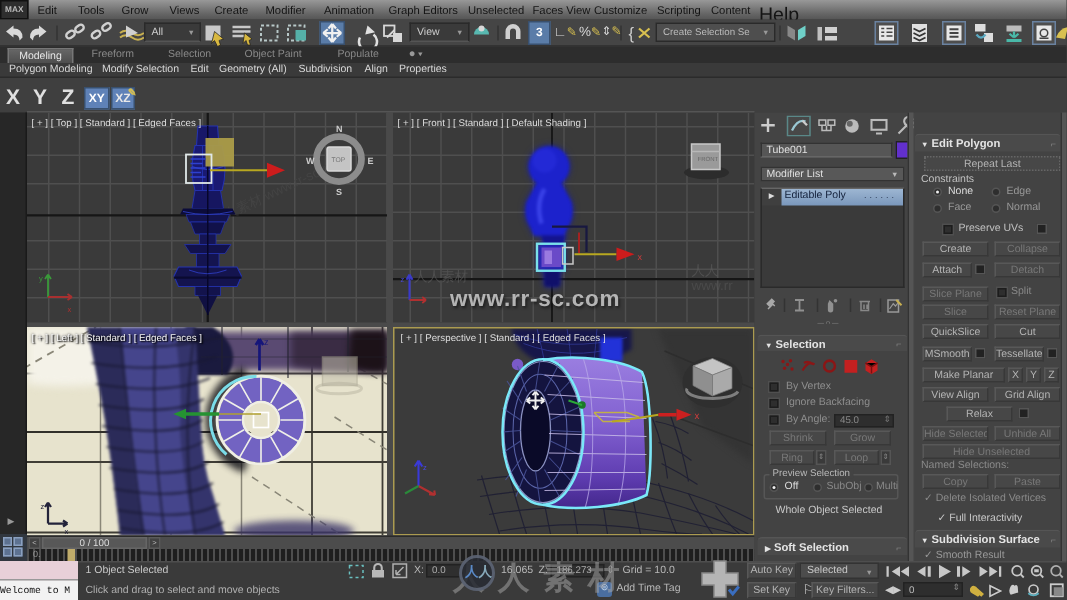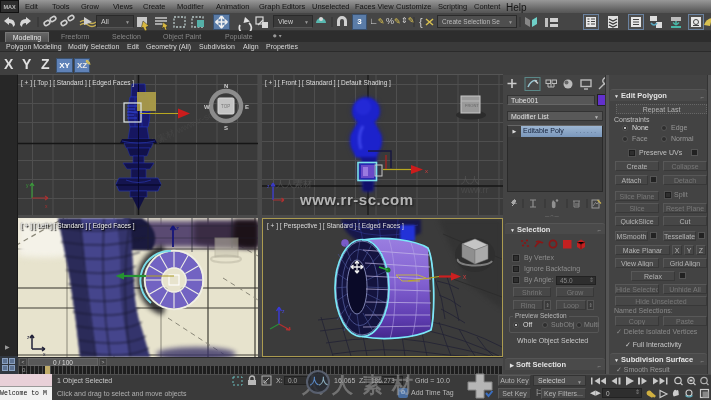--- a/index.html
+++ b/index.html
@@ -23,21 +23,21 @@
 <div class="t" style="left:113px;top:2px;font-size:7.5px;color:#141414;">Views</div>
 <div class="t" style="left:143px;top:2px;font-size:7.5px;color:#141414;">Create</div>
 <div class="t" style="left:177px;top:2px;font-size:7.5px;color:#141414;">Modifier</div>
 <div class="t" style="left:216px;top:2px;font-size:7.5px;color:#141414;">Animation</div>
 <div class="t" style="left:259px;top:2px;font-size:7.5px;color:#141414;">Graph Editors</div>
 <div class="t" style="left:312px;top:2px;font-size:7.5px;color:#141414;">Unselected</div>
 <div class="t" style="left:355px;top:2px;font-size:7.5px;color:#141414;">Faces View</div>
 <div class="t" style="left:396px;top:2px;font-size:7.5px;color:#141414;">Customize</div>
 <div class="t" style="left:438px;top:2px;font-size:7.5px;color:#141414;">Scripting</div>
 <div class="t" style="left:474px;top:2px;font-size:7.5px;color:#141414;">Content</div>
-<div class="t" style="left:506px;top:2px;font-size:10px;color:#141414;">Help</div>
+<div class="t" style="left:506px;top:2px;font-size:13px;color:#141414;">Help</div>
 
 <div class="a" style="left:0;top:13px;width:711px;height:18px;background:#454545;border-bottom:1px solid #333;">
 <svg class="a" style="left:0;top:0;" width="711" height="18" viewBox="0 0 711 18">
 
  <path d="M15 12 q0 -6 -6 -6 l0 -2 -5 4 5 4 0 -2 q4 0 4 4 z" fill="#d8d8d8"></path>
  <path d="M20 12 q0 -6 6 -6 l0 -2 5 4 -5 4 0 -2 q-4 0 -4 4 z" fill="#d8d8d8"></path>
  <line x1="38" y1="4" x2="38" y2="14" stroke="#333" stroke-width="1"></line>
 
  <g stroke="#d0d0d0" stroke-width="1.6" fill="none">
   <rect x="44" y="8" width="6" height="4" rx="2" transform="rotate(-35 47 10)"></rect>

